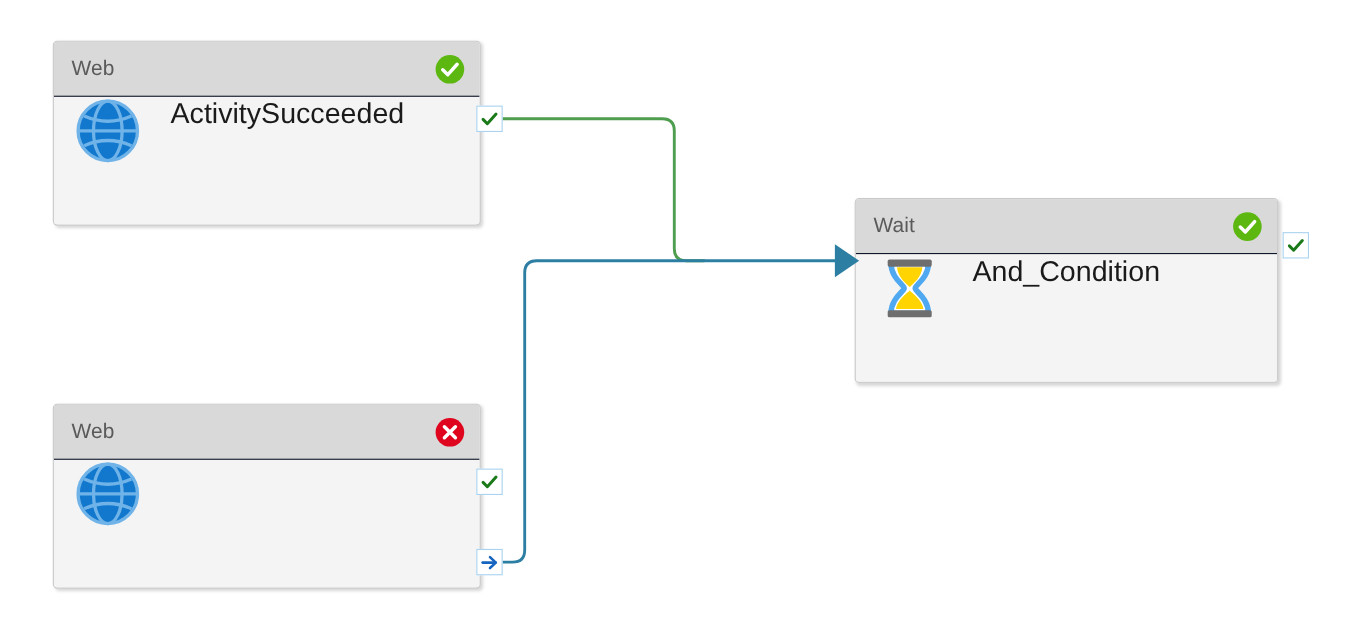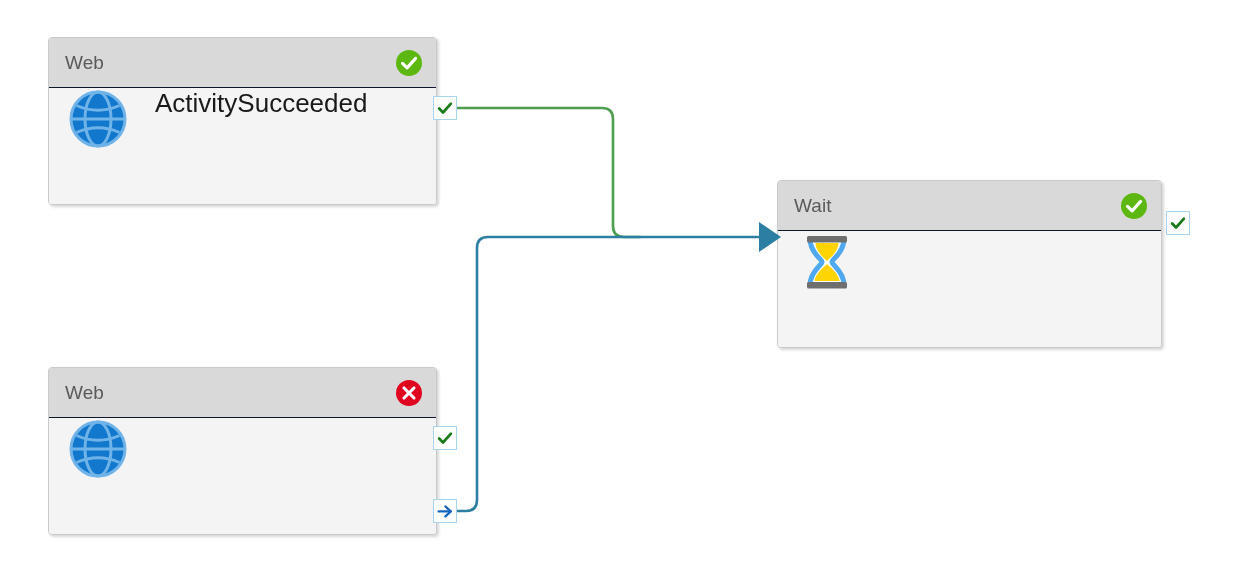--- a/index.html
+++ b/index.html
@@ -205,20 +205,21 @@
                    C14 40 26 34 26 31 C26 28 14 22 14 8 Z" fill="#ffffff" stroke="#4fa8f0" stroke-width="5" stroke-linejoin="round"></path>
 
           <path d="M19.5 12 L42.5 12 C42 21 34 27 31 30 C28 27 20 21 19.5 12 Z" fill="#ffd400"></path>
 
           <path d="M31 33 C34 36 42.5 42 43.5 50 L18.5 50 C19.5 42 28 36 31 33 Z" fill="#ffd400"></path>
 
           <rect x="11" y="5" width="40" height="6.5" rx="1.5" fill="#6e6e6e"></rect>
           <rect x="11" y="51" width="40" height="6.5" rx="1.5" fill="#6e6e6e"></rect>
         </svg>
       </span>
+      <span class="node-label">And_Condition</span>
     </div>
   </div>
 
   <div class="port" style="left:1166px; top:211px;">
     <svg viewBox="0 0 20 20" width="18" height="18">
       <path d="M3.5 10.6 L7.8 15 L16.6 5.2" fill="none" stroke="#1a7a1a" stroke-width="3" stroke-linecap="round" stroke-linejoin="round"></path>
     </svg>
   </div>
 
 </div>

